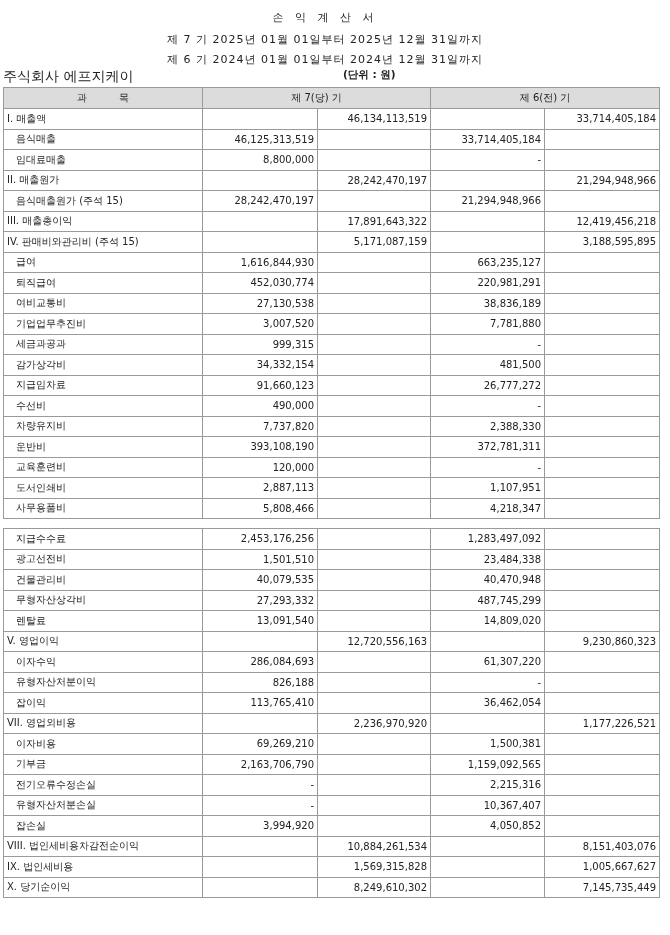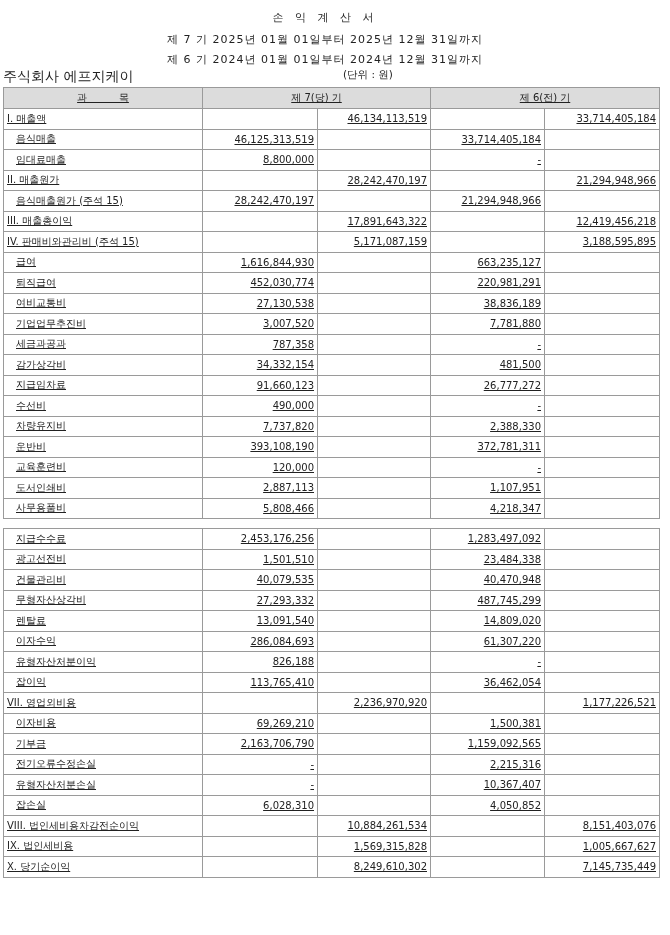--- a/index.html
+++ b/index.html
@@ -3,28 +3,28 @@
 <meta charset="utf-8">
 <style>
   html, body { margin:0; padding:0; background:#ffffff; }
   body { width:670px; height:935px; position:relative; overflow:hidden;
          font-family:"DejaVu Sans", "Liberation Sans", sans-serif; color:#222; }
   .title { position:absolute; left:0; width:670px; text-align:center; font-size:11px; letter-spacing:1px; }
   .t1 { top:10px; letter-spacing:4px; left:-10px; }
   .t2 { top:32px; left:-10px; }
   .t3 { top:52px; left:-10px; }
   .company { position:absolute; left:3px; top:68px; font-size:14px; }
-  .unit { position:absolute; left:343px; top:68px; font-size:10.5px; }
+  .unit { position:absolute; left:343px; top:68px; font-size:10.5px;font-weight:bold; }
   table { position:absolute; border-collapse:collapse; table-layout:fixed; font-size:10px; }
   td, th { border:1px solid #9a9a9a; height:19.5px; padding:0 3px; white-space:nowrap; overflow:hidden; }
   th { background:#dcdcdc; font-weight:normal; height:20px; }
   td.num { text-align:right; }
   td.sec { padding-left:3px; }
   td.sub { padding-left:12px; }
-  .t-outer { border:1.5px solid #555;text-decoration:underline; }
+  .t-outer { border:1.5px solid #555; }
 </style>
 </head>
 <body>
 
 <div class="title t1">손 익 계 산 서</div>
 <div class="title t2">제 7 기  2025년 01월 01일부터 2025년 12월 31일까지</div>
 <div class="title t3">제 6 기  2024년 01월 01일부터 2024년 12월 31일까지</div>
 <div class="company">주식회사 에프지케이</div>
 <div class="unit">(단위 : 원)</div>
 
@@ -116,21 +116,21 @@
       </tr>
       <tr>
         <td class="sub">기업업무추진비</td>
         <td class="num">3,007,520</td>
         <td class="num"></td>
         <td class="num">7,781,880</td>
         <td class="num"></td>
       </tr>
       <tr>
         <td class="sub">세금과공과</td>
-        <td class="num">787,358</td>
+        <td class="num">999,315</td>
         <td class="num"></td>
         <td class="num">-</td>
         <td class="num"></td>
       </tr>
       <tr>
         <td class="sub">감가상각비</td>
         <td class="num">34,332,154</td>
         <td class="num"></td>
         <td class="num">481,500</td>
         <td class="num"></td>
@@ -225,20 +225,27 @@
         <td class="num"></td>
       </tr>
       <tr>
         <td class="sub">렌탈료</td>
         <td class="num">13,091,540</td>
         <td class="num"></td>
         <td class="num">14,809,020</td>
         <td class="num"></td>
       </tr>
       <tr>
+        <td class="sec">V. 영업이익</td>
+        <td class="num"></td>
+        <td class="num">12,720,556,163</td>
+        <td class="num"></td>
+        <td class="num">9,230,860,323</td>
+      </tr>
+      <tr>
         <td class="sub">이자수익</td>
         <td class="num">286,084,693</td>
         <td class="num"></td>
         <td class="num">61,307,220</td>
         <td class="num"></td>
       </tr>
       <tr>
         <td class="sub">유형자산처분이익</td>
         <td class="num">826,188</td>
         <td class="num"></td>
@@ -282,21 +289,21 @@
       </tr>
       <tr>
         <td class="sub">유형자산처분손실</td>
         <td class="num">-</td>
         <td class="num"></td>
         <td class="num">10,367,407</td>
         <td class="num"></td>
       </tr>
       <tr>
         <td class="sub">잡손실</td>
-        <td class="num">6,028,310</td>
+        <td class="num">3,994,920</td>
         <td class="num"></td>
         <td class="num">4,050,852</td>
         <td class="num"></td>
       </tr>
       <tr>
         <td class="sec">VIII. 법인세비용차감전순이익</td>
         <td class="num"></td>
         <td class="num">10,884,261,534</td>
         <td class="num"></td>
         <td class="num">8,151,403,076</td>

